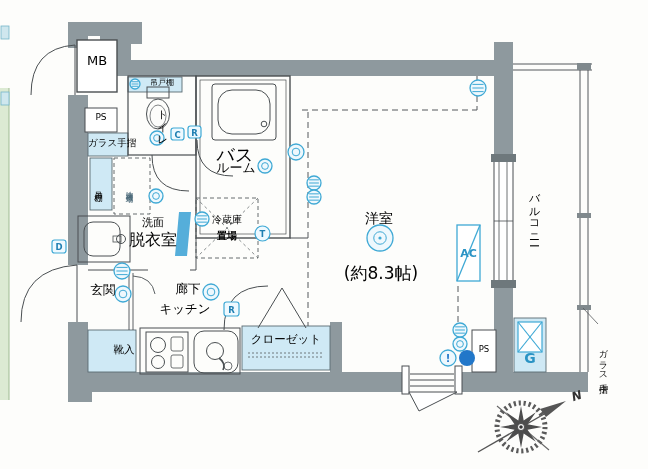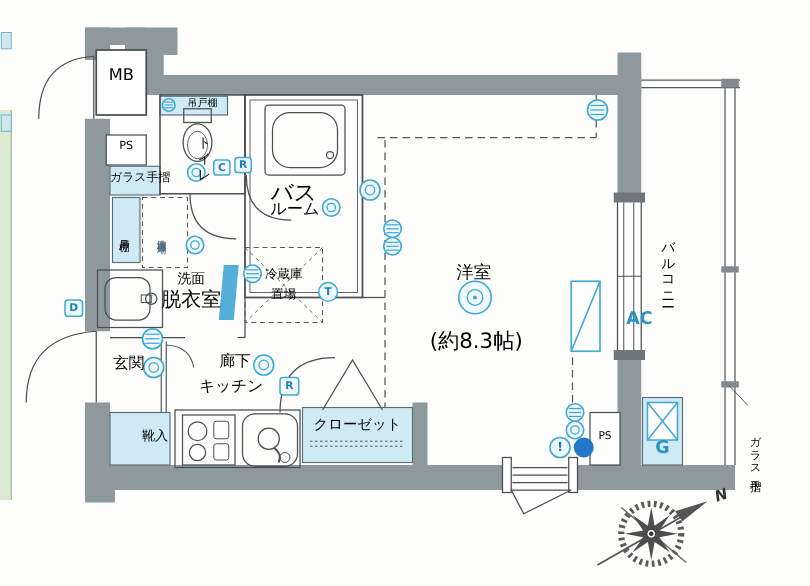--- a/index.html
+++ b/index.html
@@ -286,28 +286,28 @@
 <div class="lbl" style="left:88px;top:138px;width:40px;font-size:9.5px;">ガラス手摺</div>
 <div class="lbl" style="left:141px;top:79px;width:42px;font-size:8px;">吊戸棚</div>
 <div class="lbl vert" style="left:157px;top:97px;height:48px;font-size:10.5px;">トイレ</div>
 <div class="lbl" style="left:210px;top:146px;width:50px;font-size:18px;">バス</div>
 <div class="lbl" style="left:206px;top:161px;width:60px;font-size:13px;">ルーム</div>
 <div class="lbl vert blueish" style="left:125px;top:161px;height:52px;font-size:7.5px;">洗濯機置場</div>
 <div class="lbl vert" style="left:94px;top:164px;height:44px;font-size:8.5px;">吊戸棚</div>
 <div class="lbl" style="left:130px;top:217px;width:46px;font-size:11px;">洗面</div>
 <div class="lbl" style="left:126px;top:232px;width:54px;font-size:16px;">脱衣室</div>
 <div class="lbl" style="left:200px;top:215px;width:54px;font-size:10px;">冷蔵庫</div>
-<div class="lbl" style="left:211px;top:231px;width:32px;font-size:10px;">置場</div>
+<div class="lbl" style="left:211px;top:231px;width:32px;font-size:10px;font-weight:bold;">置場</div>
 <div class="lbl" style="left:84px;top:283px;width:38px;font-size:12.5px;">玄関</div>
 <div class="lbl" style="left:168px;top:282px;width:40px;font-size:12.5px;">廊下</div>
 <div class="lbl" style="left:154px;top:302px;width:62px;font-size:12.5px;">キッチン</div>
 <div class="lbl" style="left:104px;top:344px;width:40px;font-size:10.5px;">靴入</div>
 <div class="lbl" style="left:248px;top:333px;width:76px;font-size:11.5px;">クローゼット</div>
 <div class="lbl" style="left:353px;top:211px;width:52px;font-size:14px;">洋室</div>
 <div class="lbl" style="left:342px;top:265px;width:78px;font-size:17px;">(約8.3帖)</div>
 <div class="lbl vert" style="left:528px;top:168px;height:92px;font-size:11px;">バルコニー</div>
 <div class="lbl vert" style="left:598px;top:328px;height:66px;font-size:9px;">ガラス手摺</div>
-<div class="lbl cyan" style="left:458px;top:248px;width:21px;font-size:14px;margin-left:43px;">AC</div>
+<div class="lbl cyan" style="left:458px;top:248px;width:21px;font-size:11px;">AC</div>
 <div class="lbl cyan" style="left:514px;top:351px;width:32px;font-size:14px;">G</div>
 <div class="lbl" style="left:472px;top:345px;width:24px;font-size:8.5px;">PS</div>
 <div class="lbl" style="left:568px;top:390px;width:18px;font-size:12px;font-weight:bold;font-style:italic;transform:rotate(-18deg);color:#333;">N</div>
 
 </div>
 
 </body></html>

